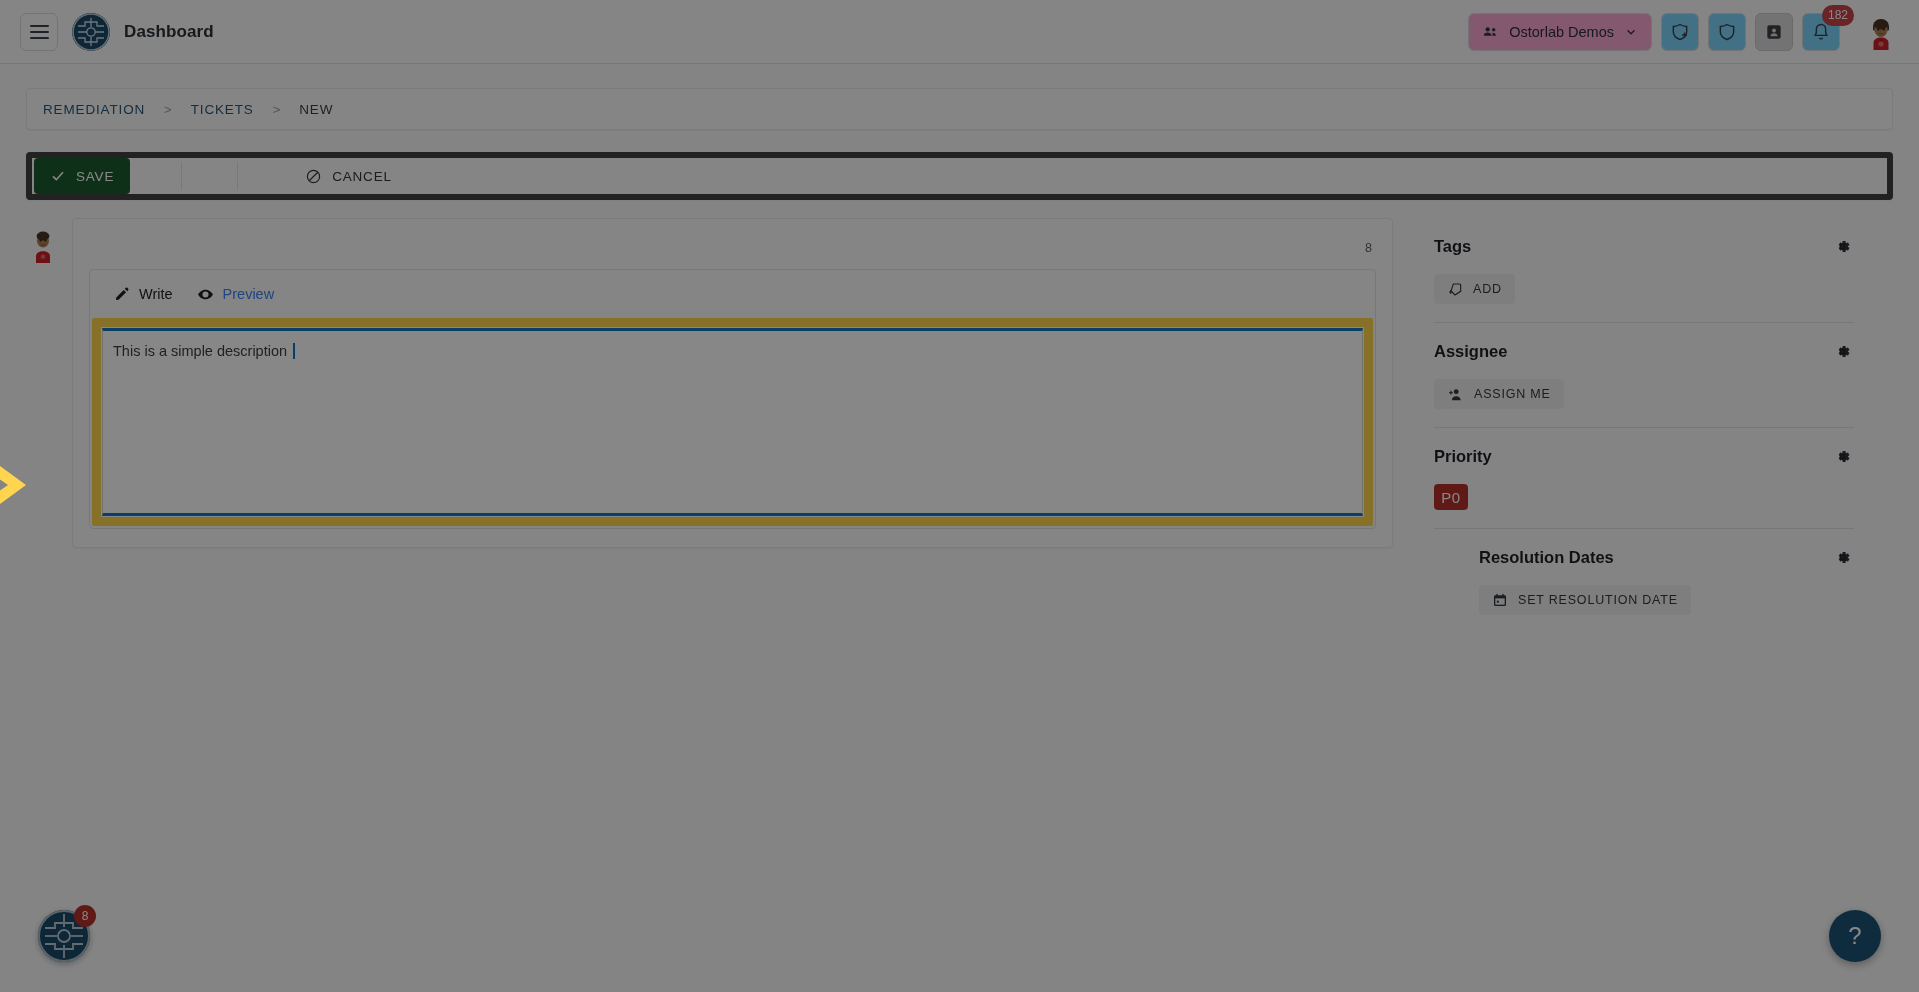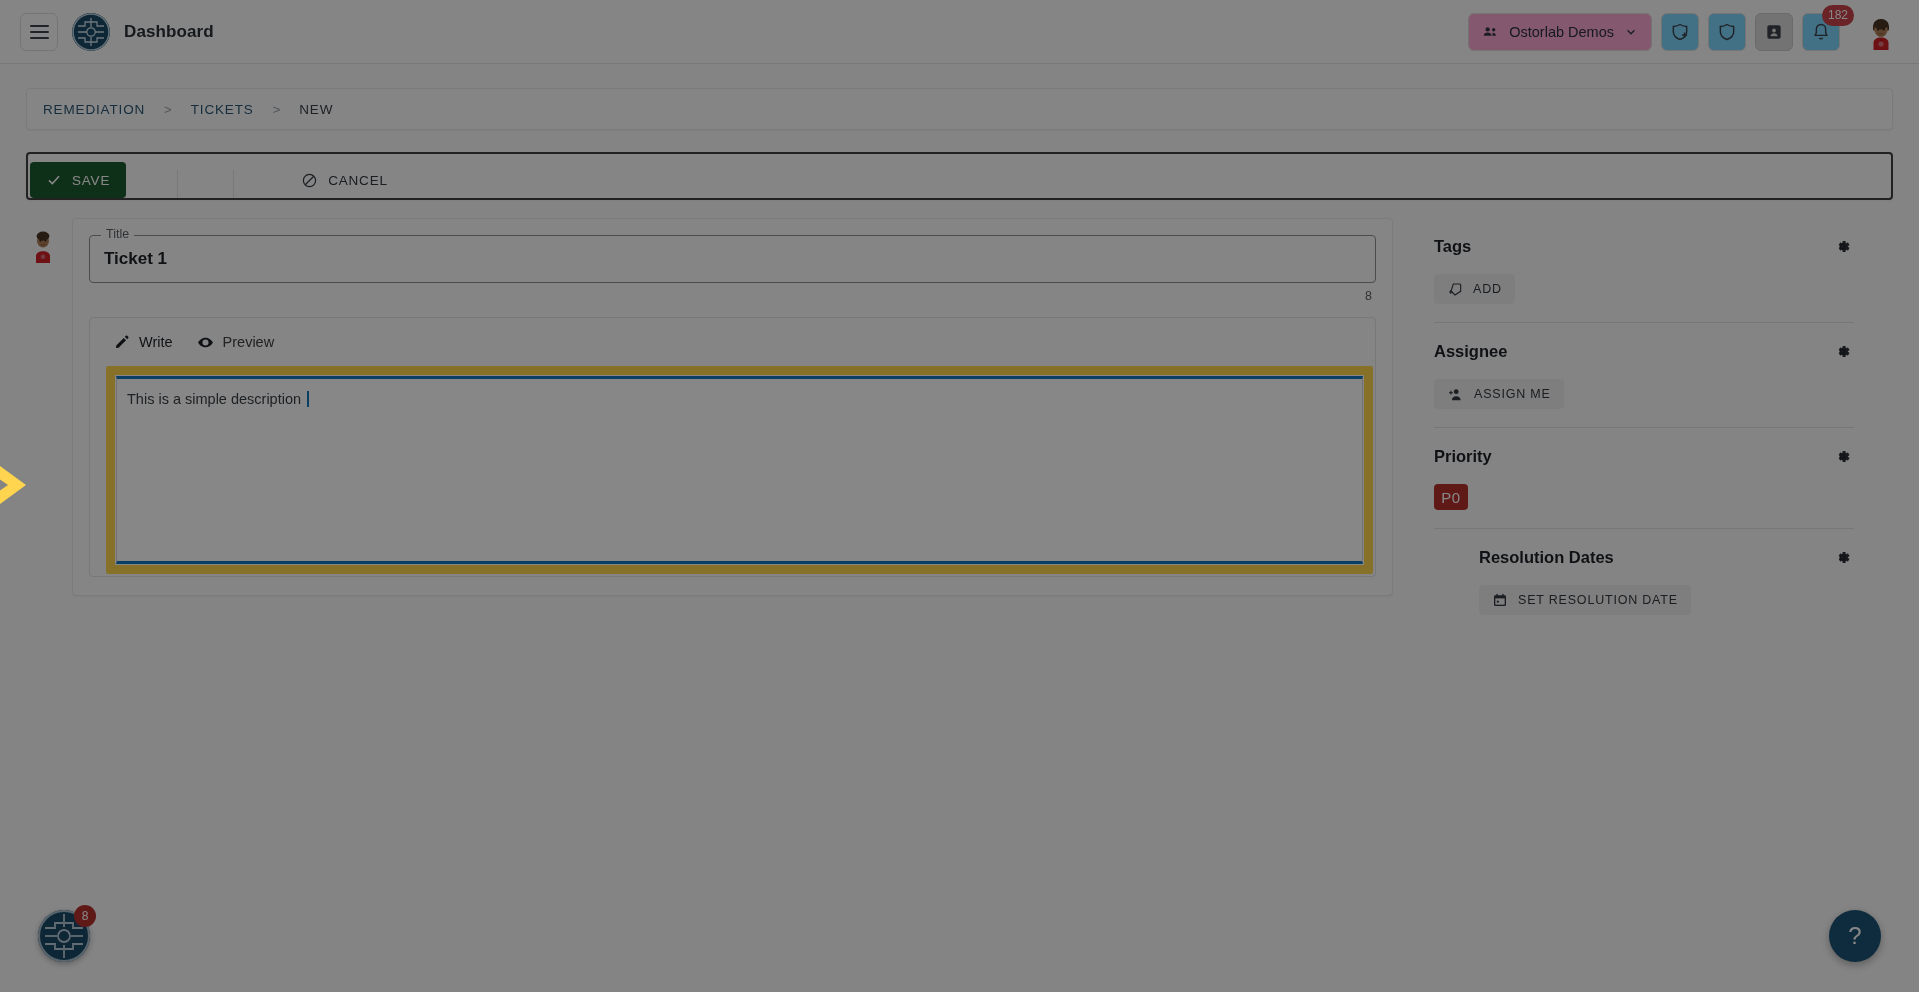--- a/index.html
+++ b/index.html
@@ -106,22 +106,22 @@
   .crumb.current { color: #3a4149; cursor: default; }
   .crumb-sep {
     margin: 0 19px; color: #9aa0a6; font-size: 13px;
   }
 
   
   .toolbar-card {
     position: absolute; top: 152px; left: 26px;
     width: 1867px; height: 48px;
     background: #fbfbfb;
-    border: 2px solid #404040; border-radius: 4px;
-    display: flex; align-items: flex-end;
+    border: 6px solid #404040; border-radius: 4px;
+    display: flex; align-items: center;
     padding: 0 2px;
     box-shadow: 0 1px 2px rgba(0,0,0,0.05);
     gap: 47px;
   }
   .tb-btn {
     display: flex; align-items: center; gap: 10px;
     height: 36px; padding: 0 16px;
     border: none; border-radius: 4px;
     background: transparent; cursor: pointer;
     font-size: 13.5px; font-weight: 500; letter-spacing: .8px;
@@ -186,25 +186,25 @@
     height: 48px; padding: 0 12px;
   }
   .md-tab {
     display: flex; align-items: center; gap: 9px;
     padding: 6px 12px; border-radius: 4px;
     cursor: pointer; font-size: 14.5px;
     background: transparent; border: none;
     font-family: "Liberation Sans", sans-serif;
   }
   .md-tab.active { color: #1d2126; font-weight: 500; }
-  .md-tab.inactive { color: #404040; }
+  .md-tab.inactive { color: #3b82f6; }
 
   
   .ta-highlight {
-    margin: 0 2px 2px 16px;
+    margin: 0 2px 2px 2px;
     border: 9px solid #ffd54f;
     border-radius: 2px;
     background: #ffffff;
     padding: 1px;
   }
   .ta-inner {
     border-top: 3px solid #1178bd;
     border-bottom: 3px solid #1178bd;
     border-left: 1px solid #dadada;
     border-right: 1px solid #dadada;
@@ -445,24 +445,20 @@
         <circle cx="15.3" cy="14.4" r="1" fill="#2b2119"></circle>
         <circle cx="20.7" cy="14.4" r="1" fill="#2b2119"></circle>
         <path d="M15.7 18.3c1.4.9 3.2.9 4.6 0" stroke="#7c5538" stroke-width="1" fill="none"></path>
         <path d="M10.6 38v-7.3c0-3.3 3.2-5.2 7.4-5.2s7.4 1.9 7.4 5.2V38z" fill="#cf2027"></path>
         <circle cx="18" cy="31.4" r="2.4" fill="#e8babc" opacity=".5"></circle>
       </svg>
     </div>
 
     <div class="form-card">
 
-      <div class="field-outline">
-        <span class="field-legend">Title</span>
-        <input class="field-input" type="text" value="Ticket 1" style="">
-      </div>
       <div class="char-counter">8</div>
 
       <div class="md-editor">
 
         <div class="md-tabs">
           <button class="md-tab active">
             <span>
               <svg width="16" height="16" viewBox="0 0 24 24" fill="#1d2126">
                 <path d="M3.4 17.1L14.6 5.9l3.5 3.5L6.9 20.6 3 21z"></path>
                 <path d="M16.2 4.3l1.6-1.6c.6-.6 1.5-.6 2.1 0l1.4 1.4c.6.6.6 1.5 0 2.1l-1.6 1.6z"></path>

